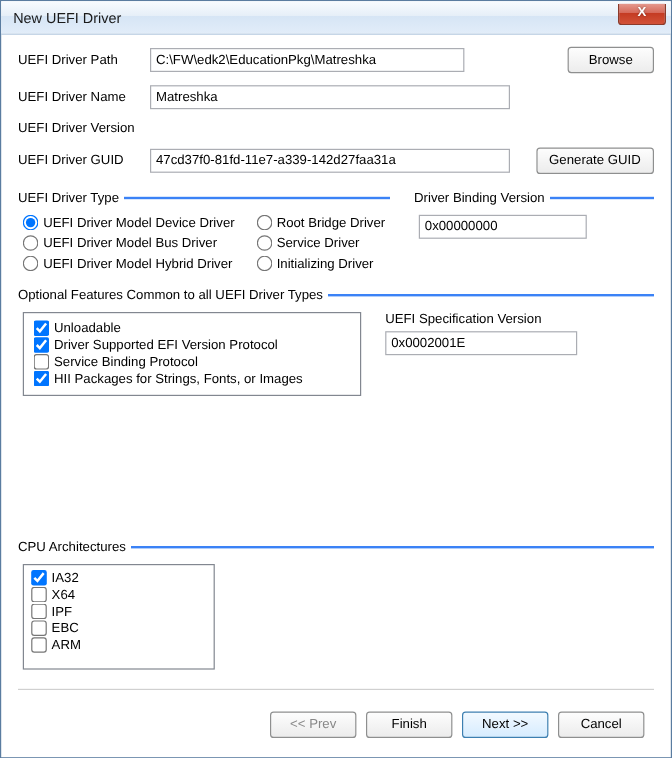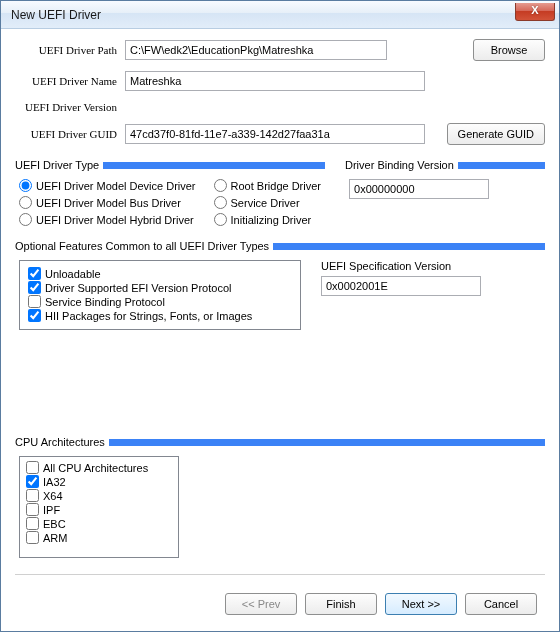--- a/index.html
+++ b/index.html
@@ -59,24 +59,23 @@
     overflow: hidden;
   }
   .row {
     display: flex;
     align-items: center;
     gap: 6px;
     margin-bottom: 4px;
   }
   .lbl {
     width: 104px;
-    text-align: right;
+    text-align: left;
     padding-right: 2px;
     color: #000;
-    font-family: Liberation Serif, serif;
   }
   input[type=text] {
     height: 20px;
     border: 1px solid #abadb3;
     padding: 1px 4px;
     font-family: inherit;
     font-size: 11px;
     background: #fff;
   }
   .input-mid { width: 262px; }
@@ -93,21 +92,21 @@
     cursor: pointer;
     padding: 0 10px;
   }
   .btn-primary {
     border-color: #3c7fb1;
     background: linear-gradient(to bottom, #f2f9ff, #d6ecff);
   }
   .btn-wide { min-width: 94px; text-align: right; }
   fieldset.group {
     border: none;
-    border-top: 7px solid #3b82f6;
+    border-top: 2px solid #3b82f6;
     margin: 4px 0 0 0;
     padding: 8px 4px 4px 4px;
     position: relative;
   }
   fieldset.group > legend {
     font-size: 11px;
     padding: 0 4px 0 0;
     margin-left: -4px;
     color: #000;
     background: #fff;
@@ -261,24 +260,20 @@
         </div>
       </div>
     </fieldset>
 
     <div class="spacer-flex" style="min-height:30px;"></div>
 
     <fieldset class="group">
       <legend>CPU Architectures</legend>
       <div class="cpu-box check-list">
         <label class="check-item">
-          <input type="checkbox" style="">
-          <span>All CPU Architectures</span>
-        </label>
-        <label class="check-item">
           <input type="checkbox" checked="" style="">
           <span>IA32</span>
         </label>
         <label class="check-item">
           <input type="checkbox" style="">
           <span>X64</span>
         </label>
         <label class="check-item">
           <input type="checkbox" style="">
           <span>IPF</span>

